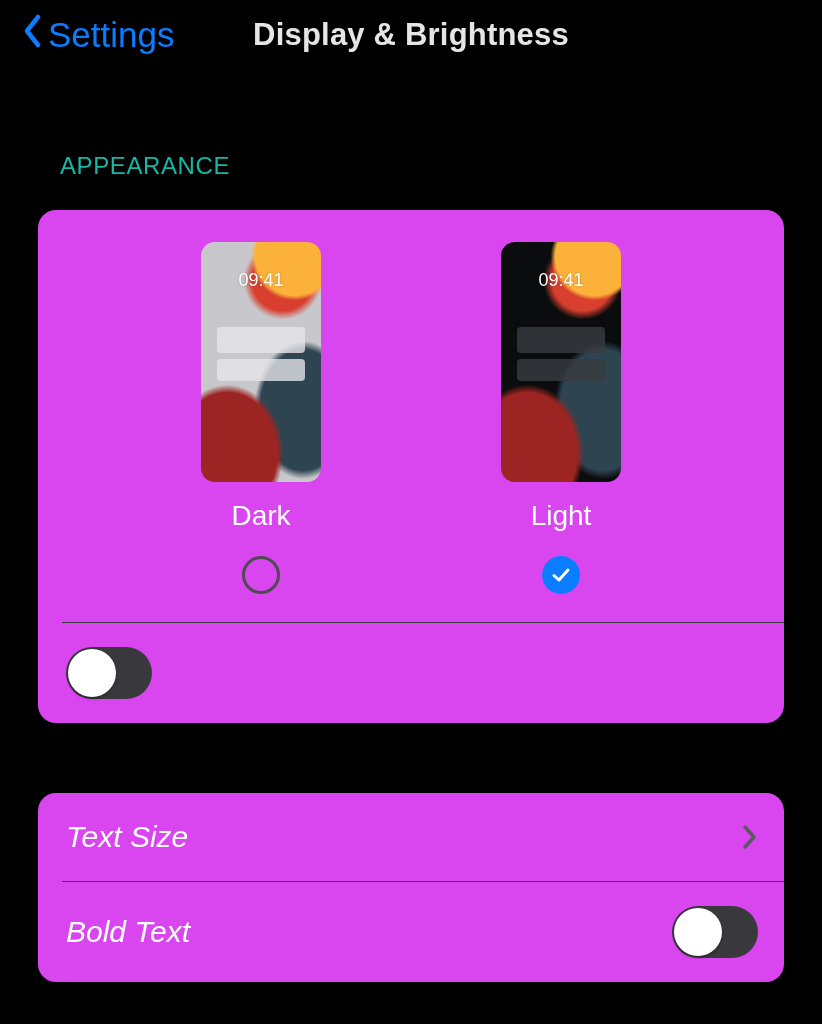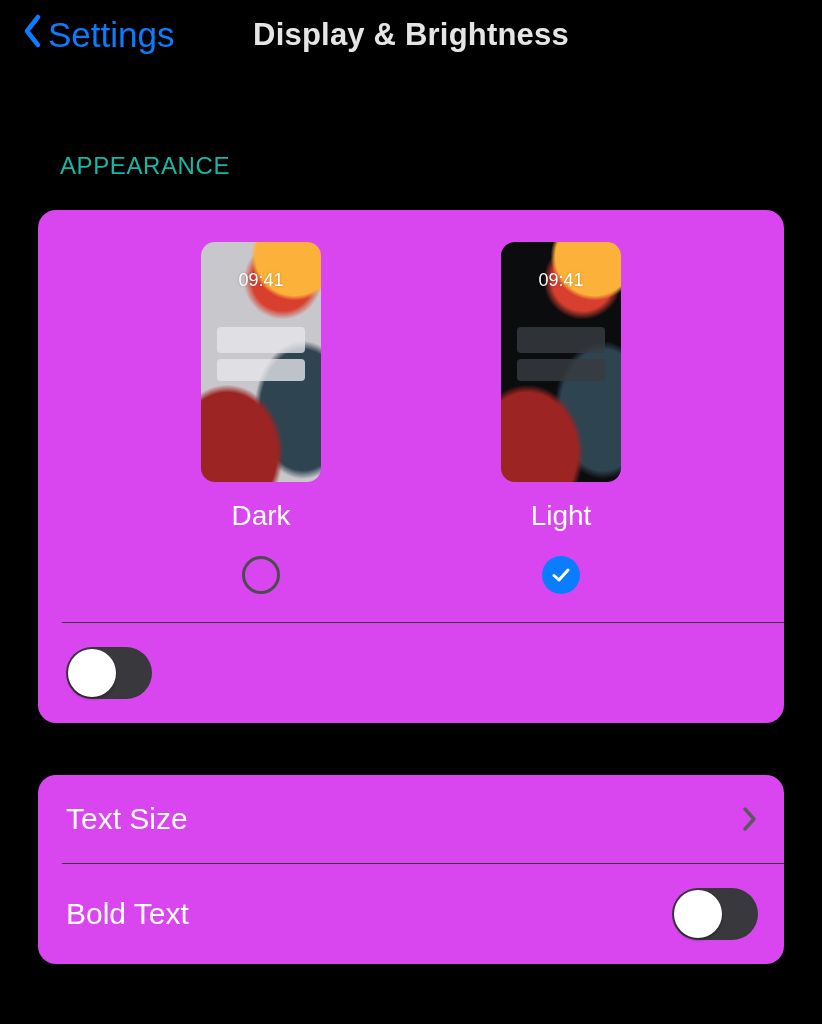--- a/index.html
+++ b/index.html
@@ -44,21 +44,21 @@
       letter-spacing: 0.6px;
       padding: 82px 60px 30px;
     }
 
     .group {
       background: #d946ef;
       margin: 0 38px;
       border-radius: 18px;
       overflow: hidden;
     }
-    .group + .group { margin-top: 52px; }
+    .group + .group { margin-top: 70px; font-style: italic; }
 
     .appearance-row {
       display: flex;
       justify-content: center;
       gap: 180px;
       padding: 32px 0 28px;
     }
     .appearance-item {
       display: flex;
       flex-direction: column;

